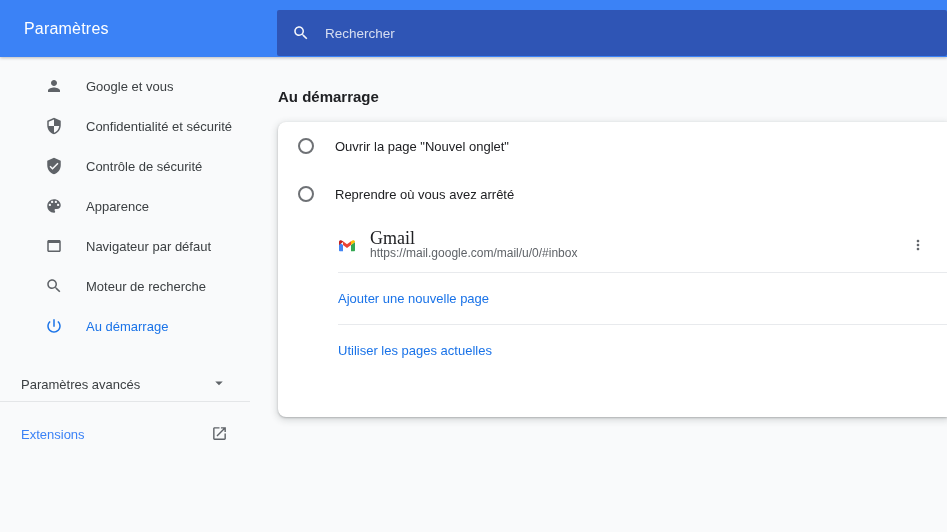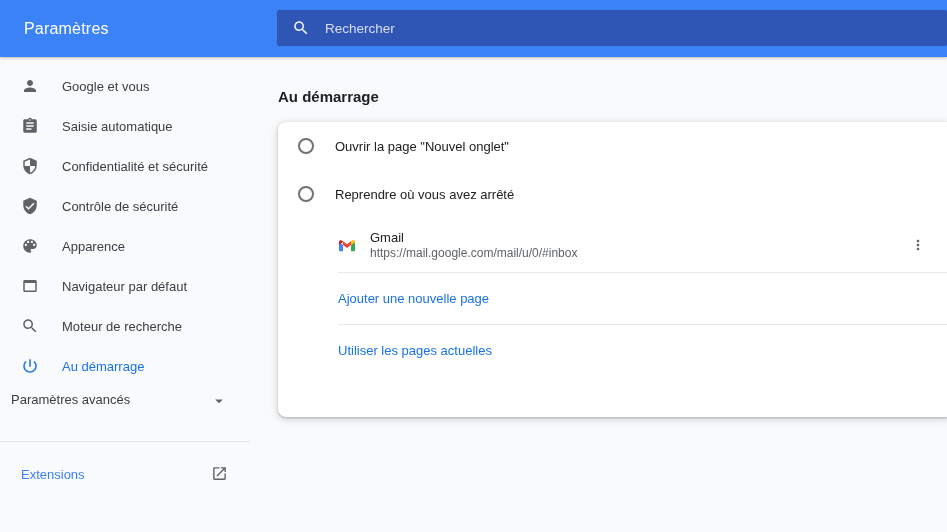--- a/index.html
+++ b/index.html
@@ -12,40 +12,40 @@
   .topbar {
     position:absolute; top:0; left:0; right:0; height:57px;
     background:#3b82f6; z-index:10;
     box-shadow:0 1px 3px rgba(0,0,0,.25);
   }
   .topbar-title {
     position:absolute; left:24px; top:0; line-height:57px;
     color:#ffffff; font-size:16px; letter-spacing:.2px;
   }
   .search-box {
-    position:absolute; left:277px; right:0; top:10px; height:36px;
+    position:absolute; left:277px; right:0; top:10px; height:46px;
     background:#2f55b5; border-radius:2px;
     display:flex; align-items:center; cursor:text;
   }
   .search-box .s-icon { margin-left:15px; width:18px; height:18px; flex:0 0 auto; }
   .search-box .s-icon svg { width:18px; height:18px; fill:#ffffff; opacity:.95; display:block; }
   .search-placeholder { margin-left:15px; font-size:13.5px; color:rgba(255,255,255,.8); }
   
   .sidebar { position:absolute; top:57px; left:0; width:250px; padding-top:9px; }
   .nav-item {
     height:40px; display:flex; align-items:center;
-    padding-left:21px; cursor:pointer; font-size:13px; color:#3c4043;
+    padding-left:21px; cursor:pointer; font-size:13px; color:#3c4043;margin-left:24px;
   }
   .nav-item .nav-icon { width:18px; height:18px; margin-right:23px; flex:0 0 auto; }
   .nav-item .nav-icon svg { width:18px; height:18px; fill:#5f6368; display:block; }
   .nav-item.selected { color:#1a73e8; }
   .nav-item.selected .nav-icon svg { fill:#1a73e8; }
   .nav-advanced {
-    margin-top:6px; height:40px; display:flex; align-items:flex-start;
-    justify-content:space-between; padding:0 22px 0 11px;
+    margin-top:6px; height:40px; display:flex; align-items:flex-end;
+    justify-content:space-between; padding:0 22px 0 21px;
     font-size:13px; color:#3c4043; cursor:pointer;
   }
   .nav-advanced .caret svg { width:18px; height:18px; fill:#5f6368; display:block; }
   .nav-divider { border-top:1px solid #e4e6e8; margin-top:9px; }
   .nav-footer-item {
     height:40px; display:flex; align-items:flex-end; justify-content:space-between;
     padding:0 22px 0 21px; font-size:13px; color:#3b82f6; cursor:pointer;
   }
   .nav-footer-item:first-of-type { margin-top:7px; }
   .nav-footer-item .ext-icon svg { width:17px; height:17px; fill:#5f6368; display:block; }
@@ -66,21 +66,21 @@
   .radio.checked { border-color:#1a73e8; }
   .radio.checked::after {
     content:""; position:absolute; left:2px; top:2px; width:8px; height:8px;
     border-radius:50%; background:#1a73e8;
   }
   .radio-label { font-size:13px; color:#202124; }
   .page-row { height:54px; display:flex; align-items:center; padding-left:61px; position:relative; }
   .favicon { width:16px; height:16px; margin-right:15px; flex:0 0 auto; }
   .favicon svg { width:16px; height:16px; display:block; }
   .page-texts { display:flex; flex-direction:column; justify-content:center; }
-  .page-title { font-size:13px; color:#202124; line-height:16px; }
+  .page-title { font-size:18px; color:#202124; line-height:16px;font-family:Liberation Serif, serif; }
   .page-url { font-size:12px; color:#5f6368; line-height:15px; }
   .kebab { position:absolute; right:17px; top:50%; transform:translateY(-50%);
            width:24px; height:24px; display:flex; align-items:center; justify-content:center;
            cursor:pointer; border-radius:50%; }
   .kebab svg { width:16px; height:16px; fill:#5f6368; display:block; }
   .card-divider { border-top:1px solid #e8eaed; margin-left:60px; }
   .action-row { height:51px; display:flex; align-items:center; padding-left:60px; cursor:pointer; }
   .action-link { font-size:13px; color:#1a73e8; }
 </style>
 </head>
@@ -103,28 +103,20 @@
     <span class="nav-icon">
       <svg viewBox="0 0 24 24">
           <path d="M12 12c2.21 0 4-1.79 4-4s-1.79-4-4-4-4 1.79-4 4 1.79 4 4 4zm0 2c-2.67 0-8 1.34-8 4v2h16v-2c0-2.66-5.33-4-8-4z"></path>
         </svg>
     </span>
     <span>Google et vous</span>
   </div>
   <div class="nav-item">
     <span class="nav-icon">
       <svg viewBox="0 0 24 24">
-          <path d="M19 3h-4.18C14.4 1.84 13.3 1 12 1c-1.3 0-2.4.84-2.82 2H5c-1.1 0-2 .9-2 2v14c0 1.1.9 2 2 2h14c1.1 0 2-.9 2-2V5c0-1.1-.9-2-2-2zm-7 0c.55 0 1 .45 1 1s-.45 1-1 1-1-.45-1-1 .45-1 1-1zm2 14H7v-2h7v2zm3-4H7v-2h10v2zm0-4H7V7h10v2z"></path>
-        </svg>
-    </span>
-    <span>Saisie automatique</span>
-  </div>
-  <div class="nav-item">
-    <span class="nav-icon">
-      <svg viewBox="0 0 24 24">
           <path d="M12 1L3 5v6c0 5.55 3.84 10.74 9 12 5.16-1.26 9-6.45 9-12V5l-9-4zm0 10.99h7c-.53 4.12-3.28 7.79-7 8.94V12H5V6.3l7-3.11v8.8z"></path>
         </svg>
     </span>
     <span>Confidentialité et sécurité</span>
   </div>
   <div class="nav-item">
     <span class="nav-icon">
       <svg viewBox="0 0 24 24">
           <path d="M12 1L3 5v6c0 5.55 3.84 10.74 9 12 5.16-1.26 9-6.45 9-12V5l-9-4zm-2 16l-4-4 1.41-1.41L10 14.17l6.59-6.59L18 9l-8 8z"></path>
         </svg>

